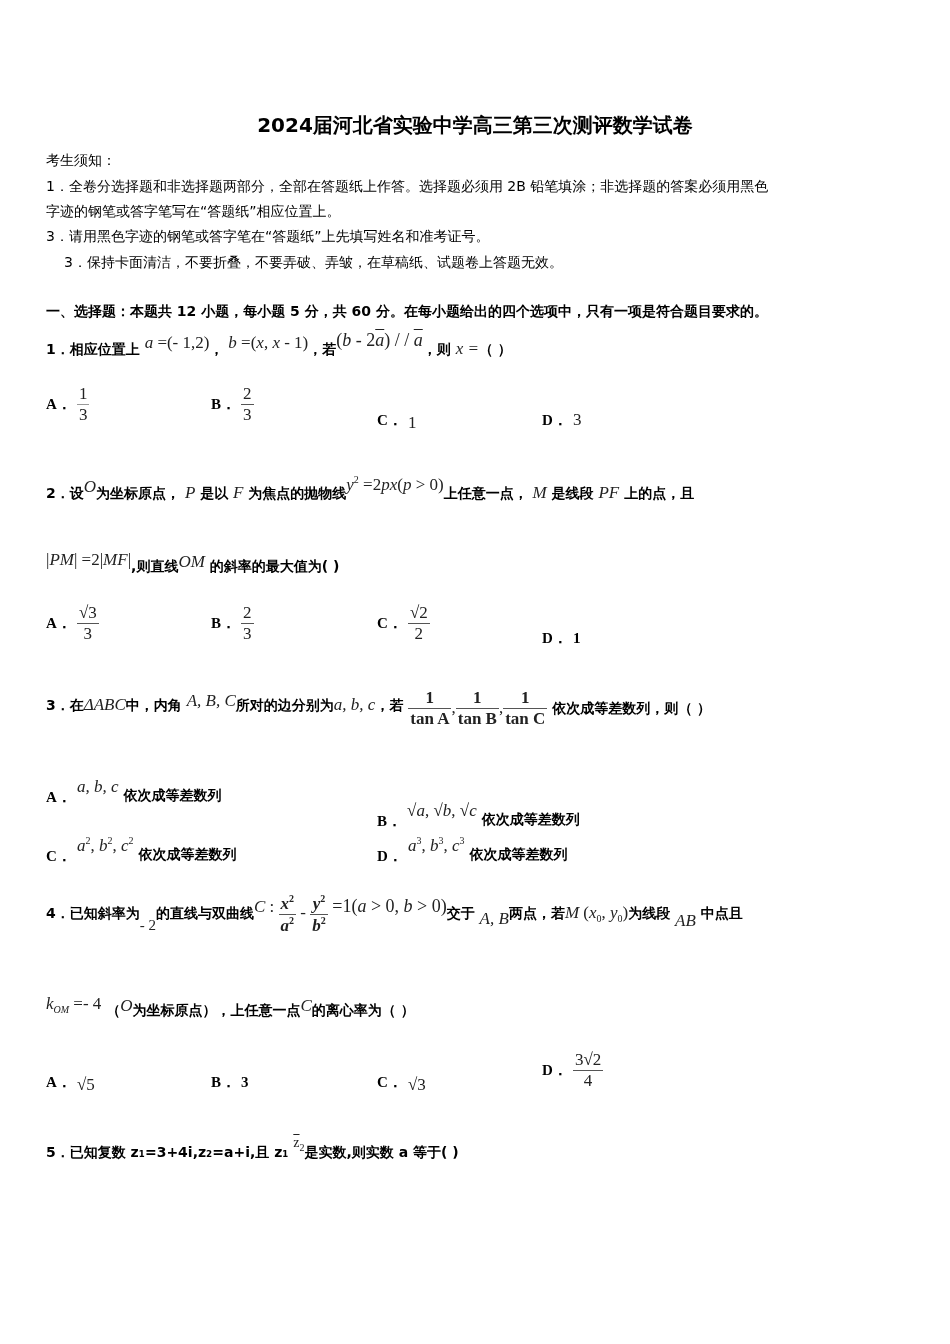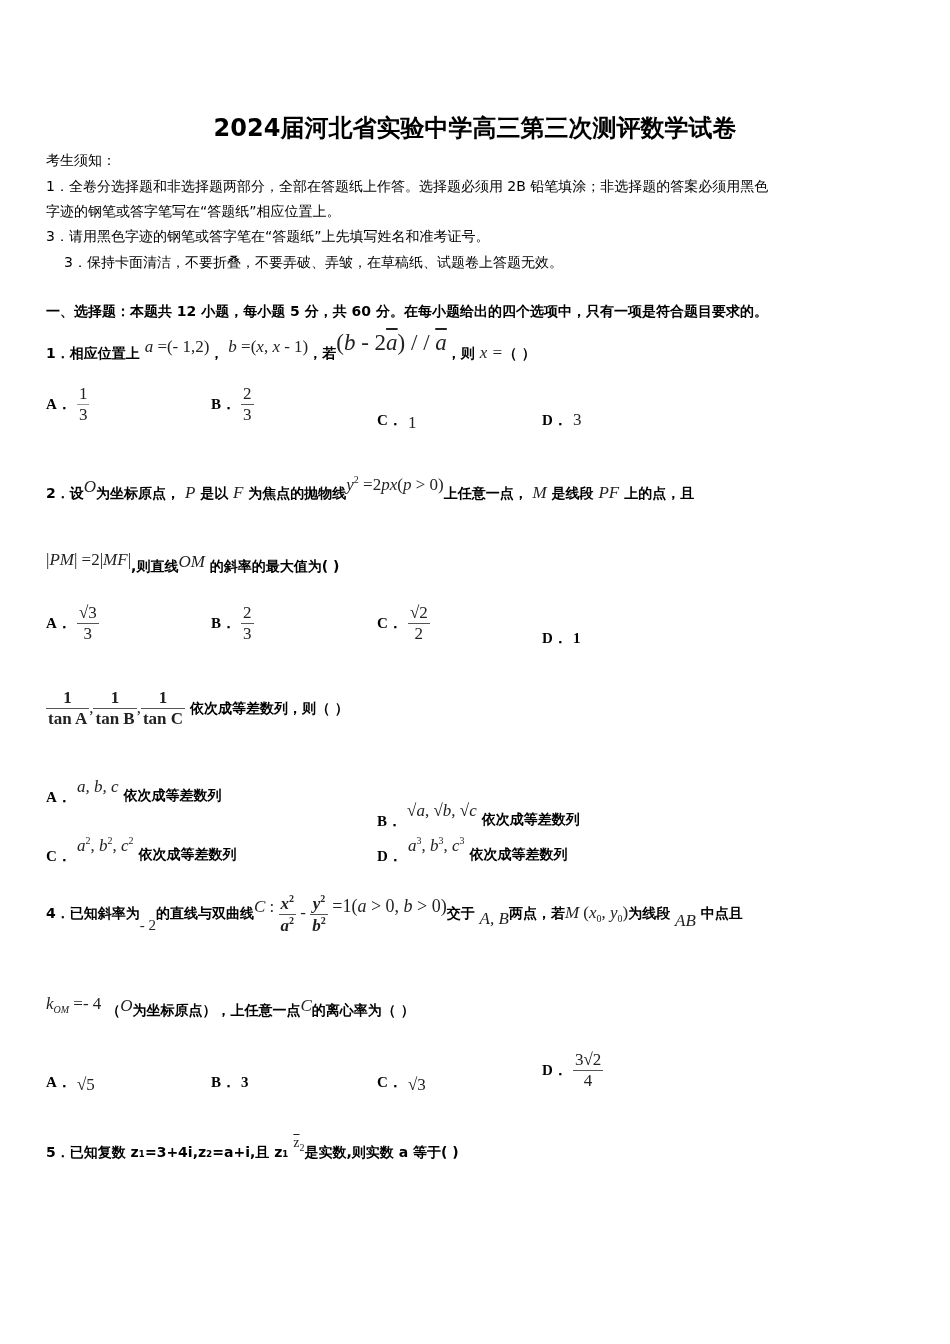--- a/index.html
+++ b/index.html
@@ -1,19 +1,19 @@
 <!DOCTYPE html>
 <html><head>
 <meta charset="utf-8">
 <style>
   html, body { margin: 0; padding: 0; background: #ffffff; }
   body { width: 950px; height: 1344px; position: relative; overflow: hidden;
          font-family: "DejaVu Sans", sans-serif; color: #000; }
   .abs { position: absolute; white-space: nowrap; }
-  .title { left: 0; width: 950px; top: 112px; text-align: center; font-size: 24px; font-weight: bold; }
+  .title { left: 0; width: 950px; top: 112px; text-align: center; font-size: 20px; font-weight: bold; }
   .cn { font-size: 14px; font-weight: bold; }
   .m { font-family: "Liberation Serif", serif; font-style: italic; font-size: 17px; font-weight: normal; color: #222; }
   .mn { font-family: "Liberation Serif", serif; font-style: normal; font-size: 17px; font-weight: normal; color: #222; }
   .opt { font-family: "Liberation Serif", serif; font-weight: bold; font-size: 15px; }
   .frac { display: inline-block; vertical-align: middle; text-align: center; font-family: "Liberation Serif", serif; font-size: 17px; color: #222; }
   .frac .num { display: block; padding: 0 2px; }
   .frac .den { display: block; border-top: 1px solid #555; padding: 0 2px; }
   .frac .den.noline { border-top: none; }
   sup, sub { font-size: 10px; }
   .bar { text-decoration: overline; }
@@ -27,21 +27,21 @@
 <div class="abs cn" style="left:46px; top:178px; font-weight:normal;">1．全卷分选择题和非选择题两部分，全部在答题纸上作答。选择题必须用 2B 铅笔填涂；非选择题的答案必须用黑色</div>
 <div class="abs cn" style="left:46px; top:203px; font-weight:normal;">字迹的钢笔或答字笔写在“答题纸”相应位置上。</div>
 <div class="abs cn" style="left:46px; top:228px; font-weight:normal;">3．请用黑色字迹的钢笔或答字笔在“答题纸”上先填写姓名和准考证号。</div>
 <div class="abs cn" style="left:64px; top:254px; font-weight:normal;">3．保持卡面清洁，不要折叠，不要弄破、弄皱，在草稿纸、试题卷上答题无效。</div>
 
 <div class="abs cn" style="left:46px; top:303px;">一、选择题：本题共 12 小题，每小题 5 分，共 60 分。在每小题给出的四个选项中，只有一项是符合题目要求的。</div>
 
 <div class="abs cn" style="left:46px; top:338px;">
   <span>1．</span><span>相应位置上</span>
   <span class="mn" style="position:relative; top:-6px;"><i>a</i> =(- 1,2)</span><span>，</span>
-  <span class="mn" style="position:relative; top:-6px;"><i>b</i> =(<i>x</i>, <i>x</i> - 1)</span><span>，若</span><span class="mn" style="position:relative; top:-8px; font-size:23px;">(<i>b</i> - 2<i class="bar">a</i>) / / <i class="bar">a</i></span><span>，则</span>
+  <span class="mn" style="position:relative; top:-6px;"><i>b</i> =(<i>x</i>, <i>x</i> - 1)</span><span>，若</span><span class="mn" style="position:relative; top:-8px; font-size:18px;">(<i>b</i> - 2<i class="bar">a</i>) / / <i class="bar">a</i></span><span>，则</span>
   <span class="m">x =</span><span>（  ）</span>
 </div>
 <div class="abs" style="left:46px; top:384px;">
   <span class="opt">A．</span>
   <span class="frac"><span class="num">1</span><span class="den noline" style="border-top:1px solid #999;">3</span></span>
 </div>
 <div class="abs" style="left:211px; top:384px;">
   <span class="opt">B．</span>
   <span class="frac"><span class="num">2</span><span class="den">3</span></span>
 </div>
@@ -72,20 +72,22 @@
 </div>
 <div class="abs" style="left:377px; top:603px;">
   <span class="opt">C．</span>
   <span class="frac"><span class="num">√2</span><span class="den">2</span></span>
 </div>
 <div class="abs" style="left:542px; top:628px;">
   <span class="opt">D．</span> <span class="opt">1</span>
 </div>
 
 <div class="abs cn" style="left:46px; top:688px;">
+  <span style="position:relative; top:-3px;"><span>3．</span><span>在</span><span class="m">ΔABC</span><span>中，内角</span>
+  <span class="m" style="position:relative; top:-4px;">A, B, C</span><span>所对的边分别为</span><span class="m">a, b, c</span><span>，若</span></span>
   <span class="frac"><span class="num">1</span><span class="den">tan A</span></span><span class="mn">,</span><span class="frac"><span class="num">1</span><span class="den">tan B</span></span><span class="mn">,</span><span class="frac"><span class="num">1</span><span class="den">tan C</span></span>
   <span>依次成等差数列，则（  ）</span>
 </div>
 <div class="abs" style="left:46px; top:777px;">
   <span class="opt" style="position:relative; top:10px;">A．</span>
   <span class="m">a, b, c</span>
   <span class="cn" style="position:relative; top:8px;">依次成等差数列</span>
 </div>
 <div class="abs" style="left:377px; top:777px;margin-top:24px;">
   <span class="opt" style="position:relative; top:10px;">B．</span>

